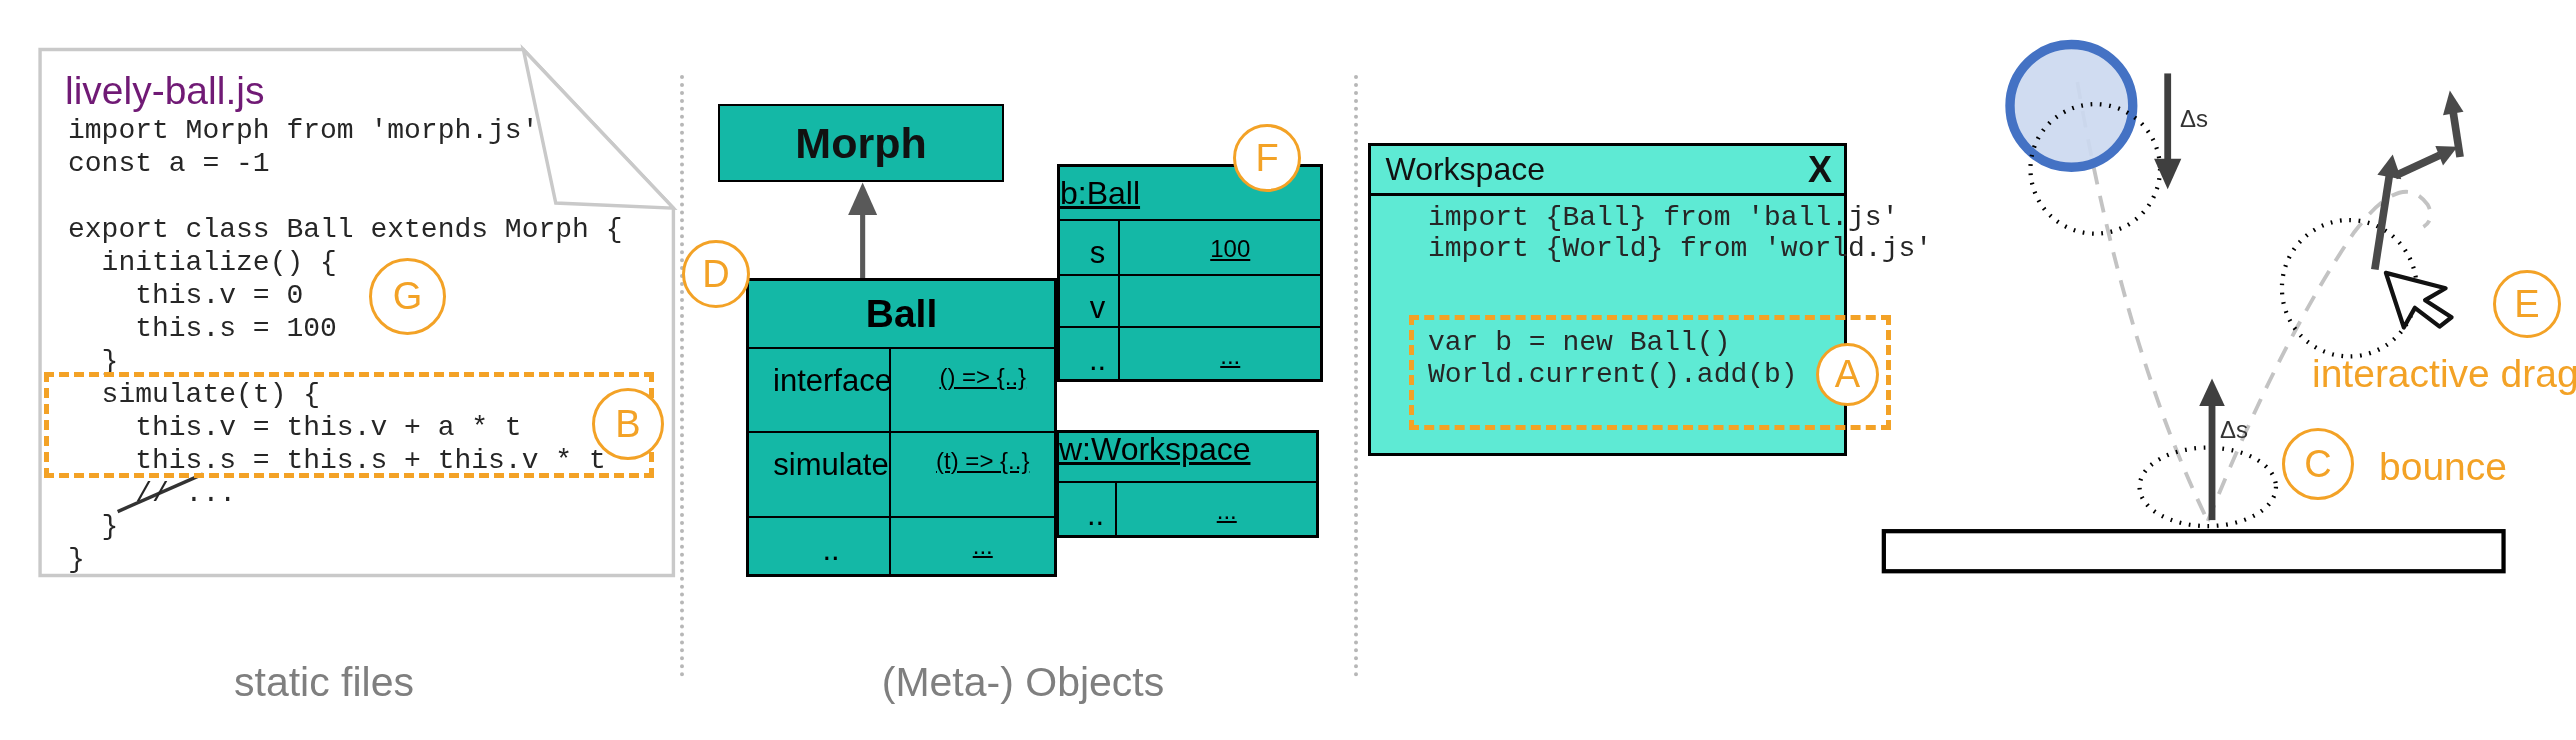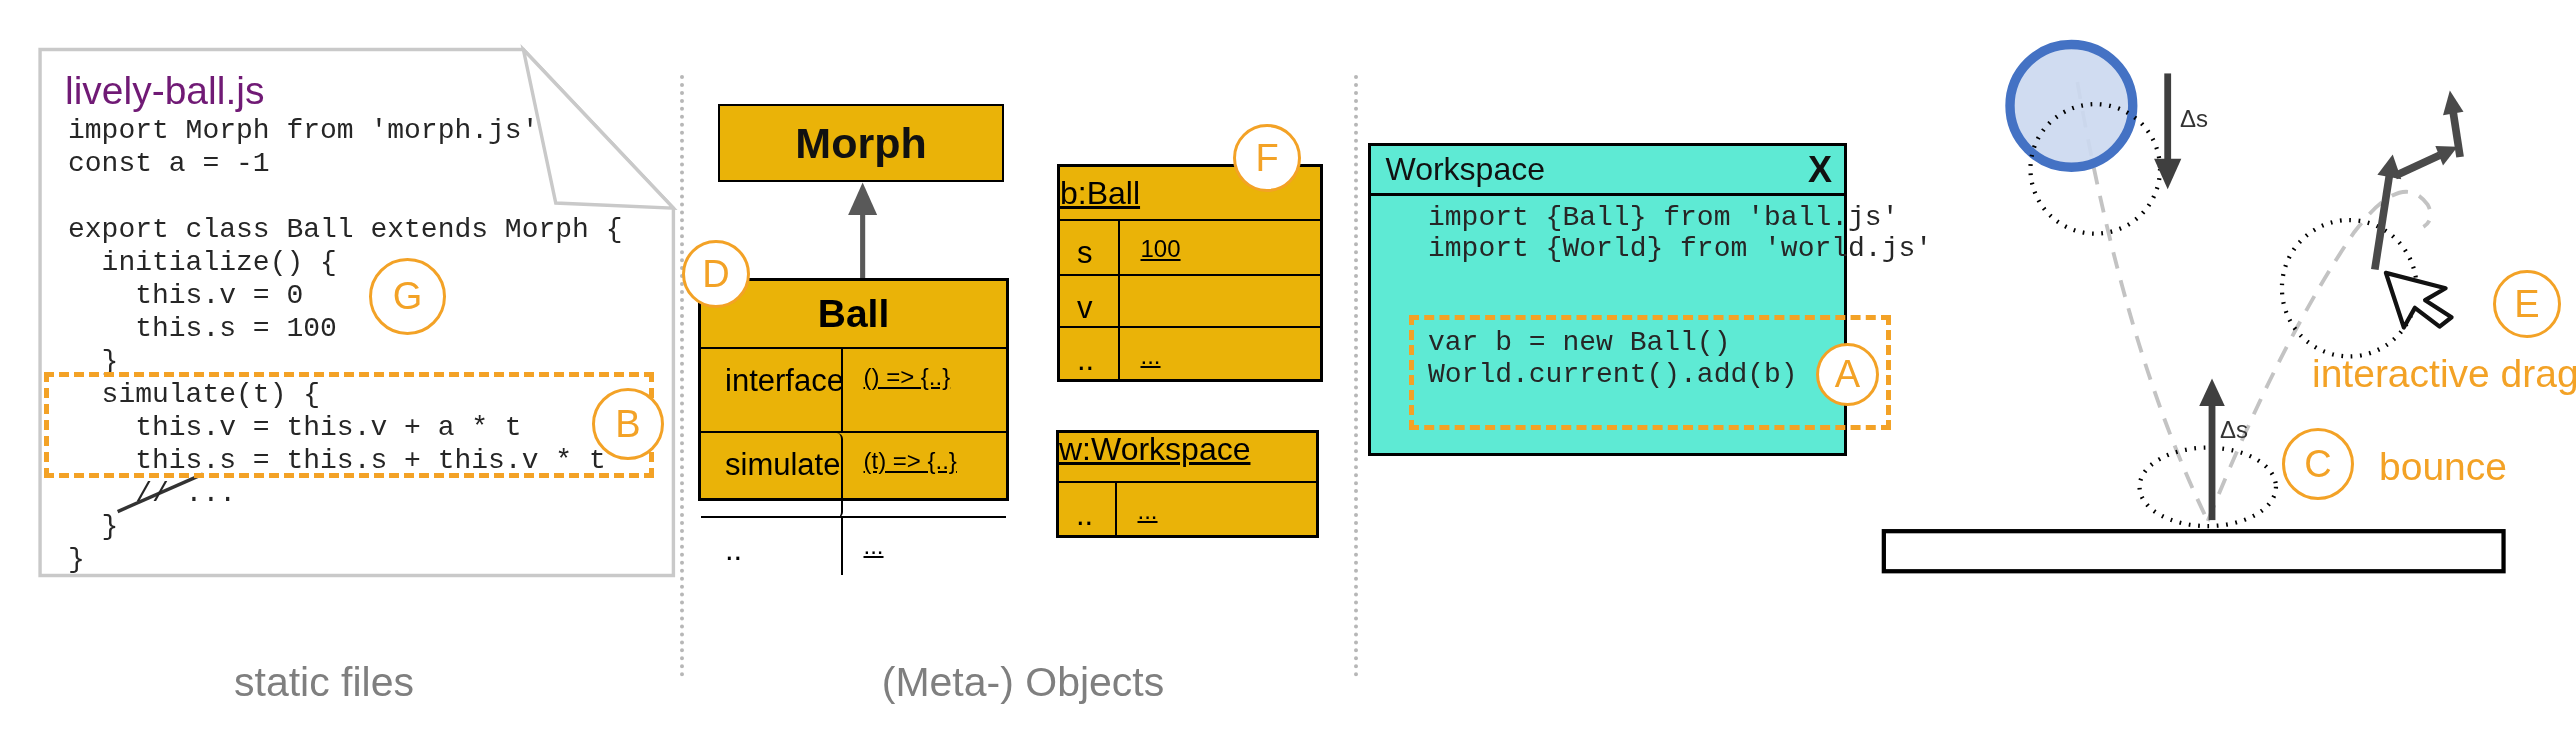--- a/index.html
+++ b/index.html
@@ -11,21 +11,21 @@
   #filename{left:65px;top:70px;font-size:39px;line-height:41px;color:#701a75;}
   #file-code{left:68px;top:114px;font-size:28px;line-height:33px;}
   .hl-box{border:5.1px dashed #F3A226;box-sizing:border-box;}
   #hl-b{left:44px;top:372px;width:610px;height:106px;}
   #hl-a{left:1409px;top:315px;width:482px;height:115px;}
   .badge{border:3.4px solid #F3A226;border-radius:50%;background:#fff;color:#F3A226;
          display:flex;align-items:center;justify-content:center;font-size:38px;box-sizing:border-box;}
   .sec-label{font-size:41px;color:#7f7f7f;transform:translate(-50%,-50%);white-space:nowrap;}
   .divider{border-left:4.3px dotted #b7b7b7;width:0;top:75px;height:602px;}
   
-  .blk{box-sizing:border-box;border:3.4px solid #000;background:#eab308;}
+  .blk{box-sizing:border-box;border:3.4px solid #000;background:#14b8a6;text-align:center;}
   #morph-box{left:718px;top:104px;width:286px;height:78px;border-width:2.6px;
              display:flex;align-items:center;justify-content:center;font-size:43px;font-weight:bold;color:#111;}
   .tbl{position:absolute;}
   .tbl .trow{position:absolute;left:0;right:0;display:flex;}
   .tbl .key{box-sizing:border-box;border-right:2.6px solid #000;padding:13.6px 0 0 24px;font-size:31px;}
   .tbl .val{padding:13.6px 0 0 20.5px;font-size:24px;flex:1;text-decoration:underline;}
   .thead-c{display:flex;align-items:center;justify-content:center;font-weight:bold;font-size:39px;}
   .thead-l{display:flex;align-items:center;font-size:32px;}
   .thead-l span{text-decoration:underline;}
   .bline{border-top:2.6px solid #000;}
@@ -102,28 +102,28 @@
     // ...
   }
 }</pre>
   <div class="abs hl-box" id="hl-b"></div>
   <div class="abs badge" style="left:369px;top:258px;width:77px;height:77px;">G</div>
   <div class="abs badge" style="left:592px;top:388px;width:72px;height:72px;">B</div>
   <div class="abs sec-label" style="left:324px;top:682px;">static files</div>
 
   <div class="abs blk" id="morph-box">Morph</div>
 
-  <div class="abs blk tbl" style="left:698px;top:278px;width:311px;height:223px;">
+  <div class="abs blk tbl" style="left:746px;top:278px;width:311px;height:299px;">
     <div class="trow thead-c" style="top:0;height:66px;">Ball</div>
     <div class="trow bline" style="top:66px;height:84px;">
       <div class="key" style="width:142px;">interface</div>
       <div class="val">() =&gt; {..}</div>
     </div>
     <div class="trow bline" style="top:150px;height:85px;">
-      <div class="key" style="width:142px;border-radius:6px;">simulate</div>
+      <div class="key" style="width:142px;">simulate</div>
       <div class="val">(t) =&gt; {..}</div>
     </div>
     <div class="trow bline" style="top:235px;height:57px;">
       <div class="key" style="width:142px;">..</div>
       <div class="val">...</div>
     </div>
   </div>
   <div class="abs badge" style="left:682px;top:240px;width:68px;height:68px;">D</div>
 
   <div class="abs blk tbl" style="left:1057px;top:164px;width:266px;height:218px;">

